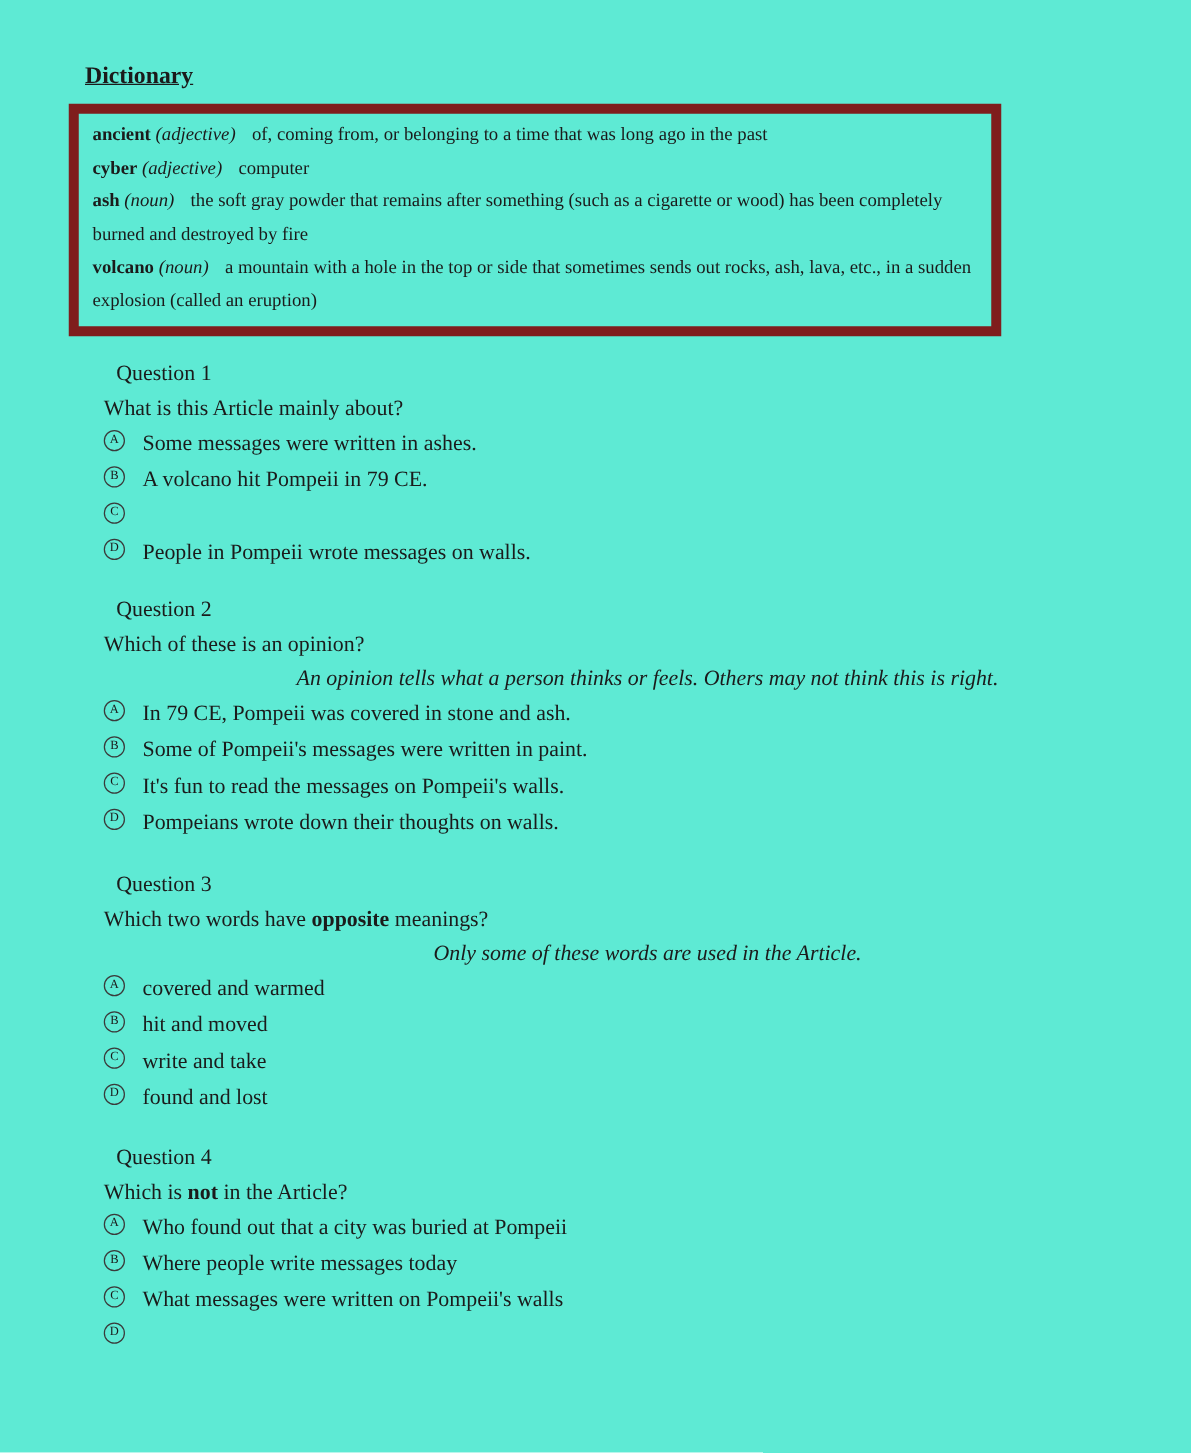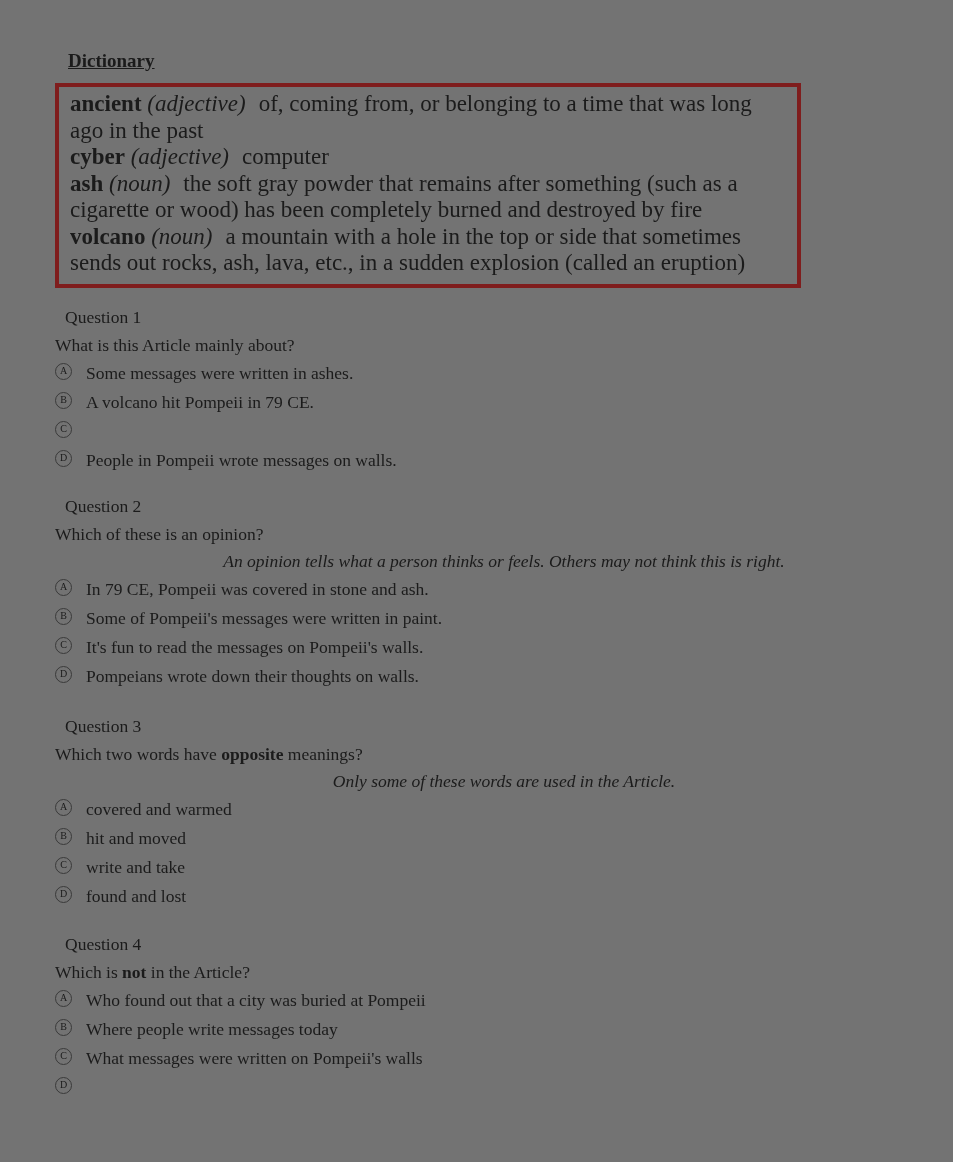--- a/index.html
+++ b/index.html
@@ -1,57 +1,57 @@
 <!DOCTYPE html>
 <html><head>
 <meta charset="utf-8">
 <style>
   html, body { margin: 0; padding: 0; background: #ffffff; }
   .page {
     position: relative;
     width: 953px;
     height: 1162px;
-    background: #737373;
+    background: #5eead4;
     font-family: "Liberation Serif", serif;
     color: #1b1b1b;
     overflow: hidden;
   }
   .dict-heading {
     margin: 0 0 0 68px;
     padding-top: 48px;
     font-size: 19px;
     font-weight: bold;
     text-decoration: underline;
     line-height: 26px;
   }
   .dict-box {
     margin: 9px 0 0 55px;
     width: 746px;
     box-sizing: border-box;
-    border: 4px solid #7f1d1d;
+    border: 8px solid #7f1d1d;
     padding: 4px 11px 7px 11px;
-    font-size: 23px;
+    font-size: 15px;
     line-height: 26.5px;
   }
   .dict-entry { margin: 0; }
   .dict-entry .pos { font-style: italic; }
   .dict-entry .def { margin-left: 13px; }
   .step-bar {
     margin: 40px 0 0 52px;
     width: 853px;
     height: 29px;
     box-sizing: border-box;
     background: #e8e6e2;
     font-weight: bold;
     font-size: 19.5px;
     line-height: 29px;
     padding-left: 6px;
     white-space: pre;
   }
-  .questions { margin-left: 53px; font-size: 17.5px; }
+  .questions { margin-left: 81px; font-size: 17.5px; }
   .question { margin: 0; }
   .q1 { margin-top: 15px; }
   .q2 { margin-top: 17px; }
   .q3 { margin-top: 21px; }
   .q4 { margin-top: 19px; }
   .q-label  { margin: 0 0 0 12px; line-height: 28px; }
   .q-prompt { margin: 0 0 0 2px;  line-height: 28px; }
   .q-hint   { margin: 0 0 0 2px;  line-height: 27px; font-style: italic; text-align: center; }
   .option {
     display: flex;

